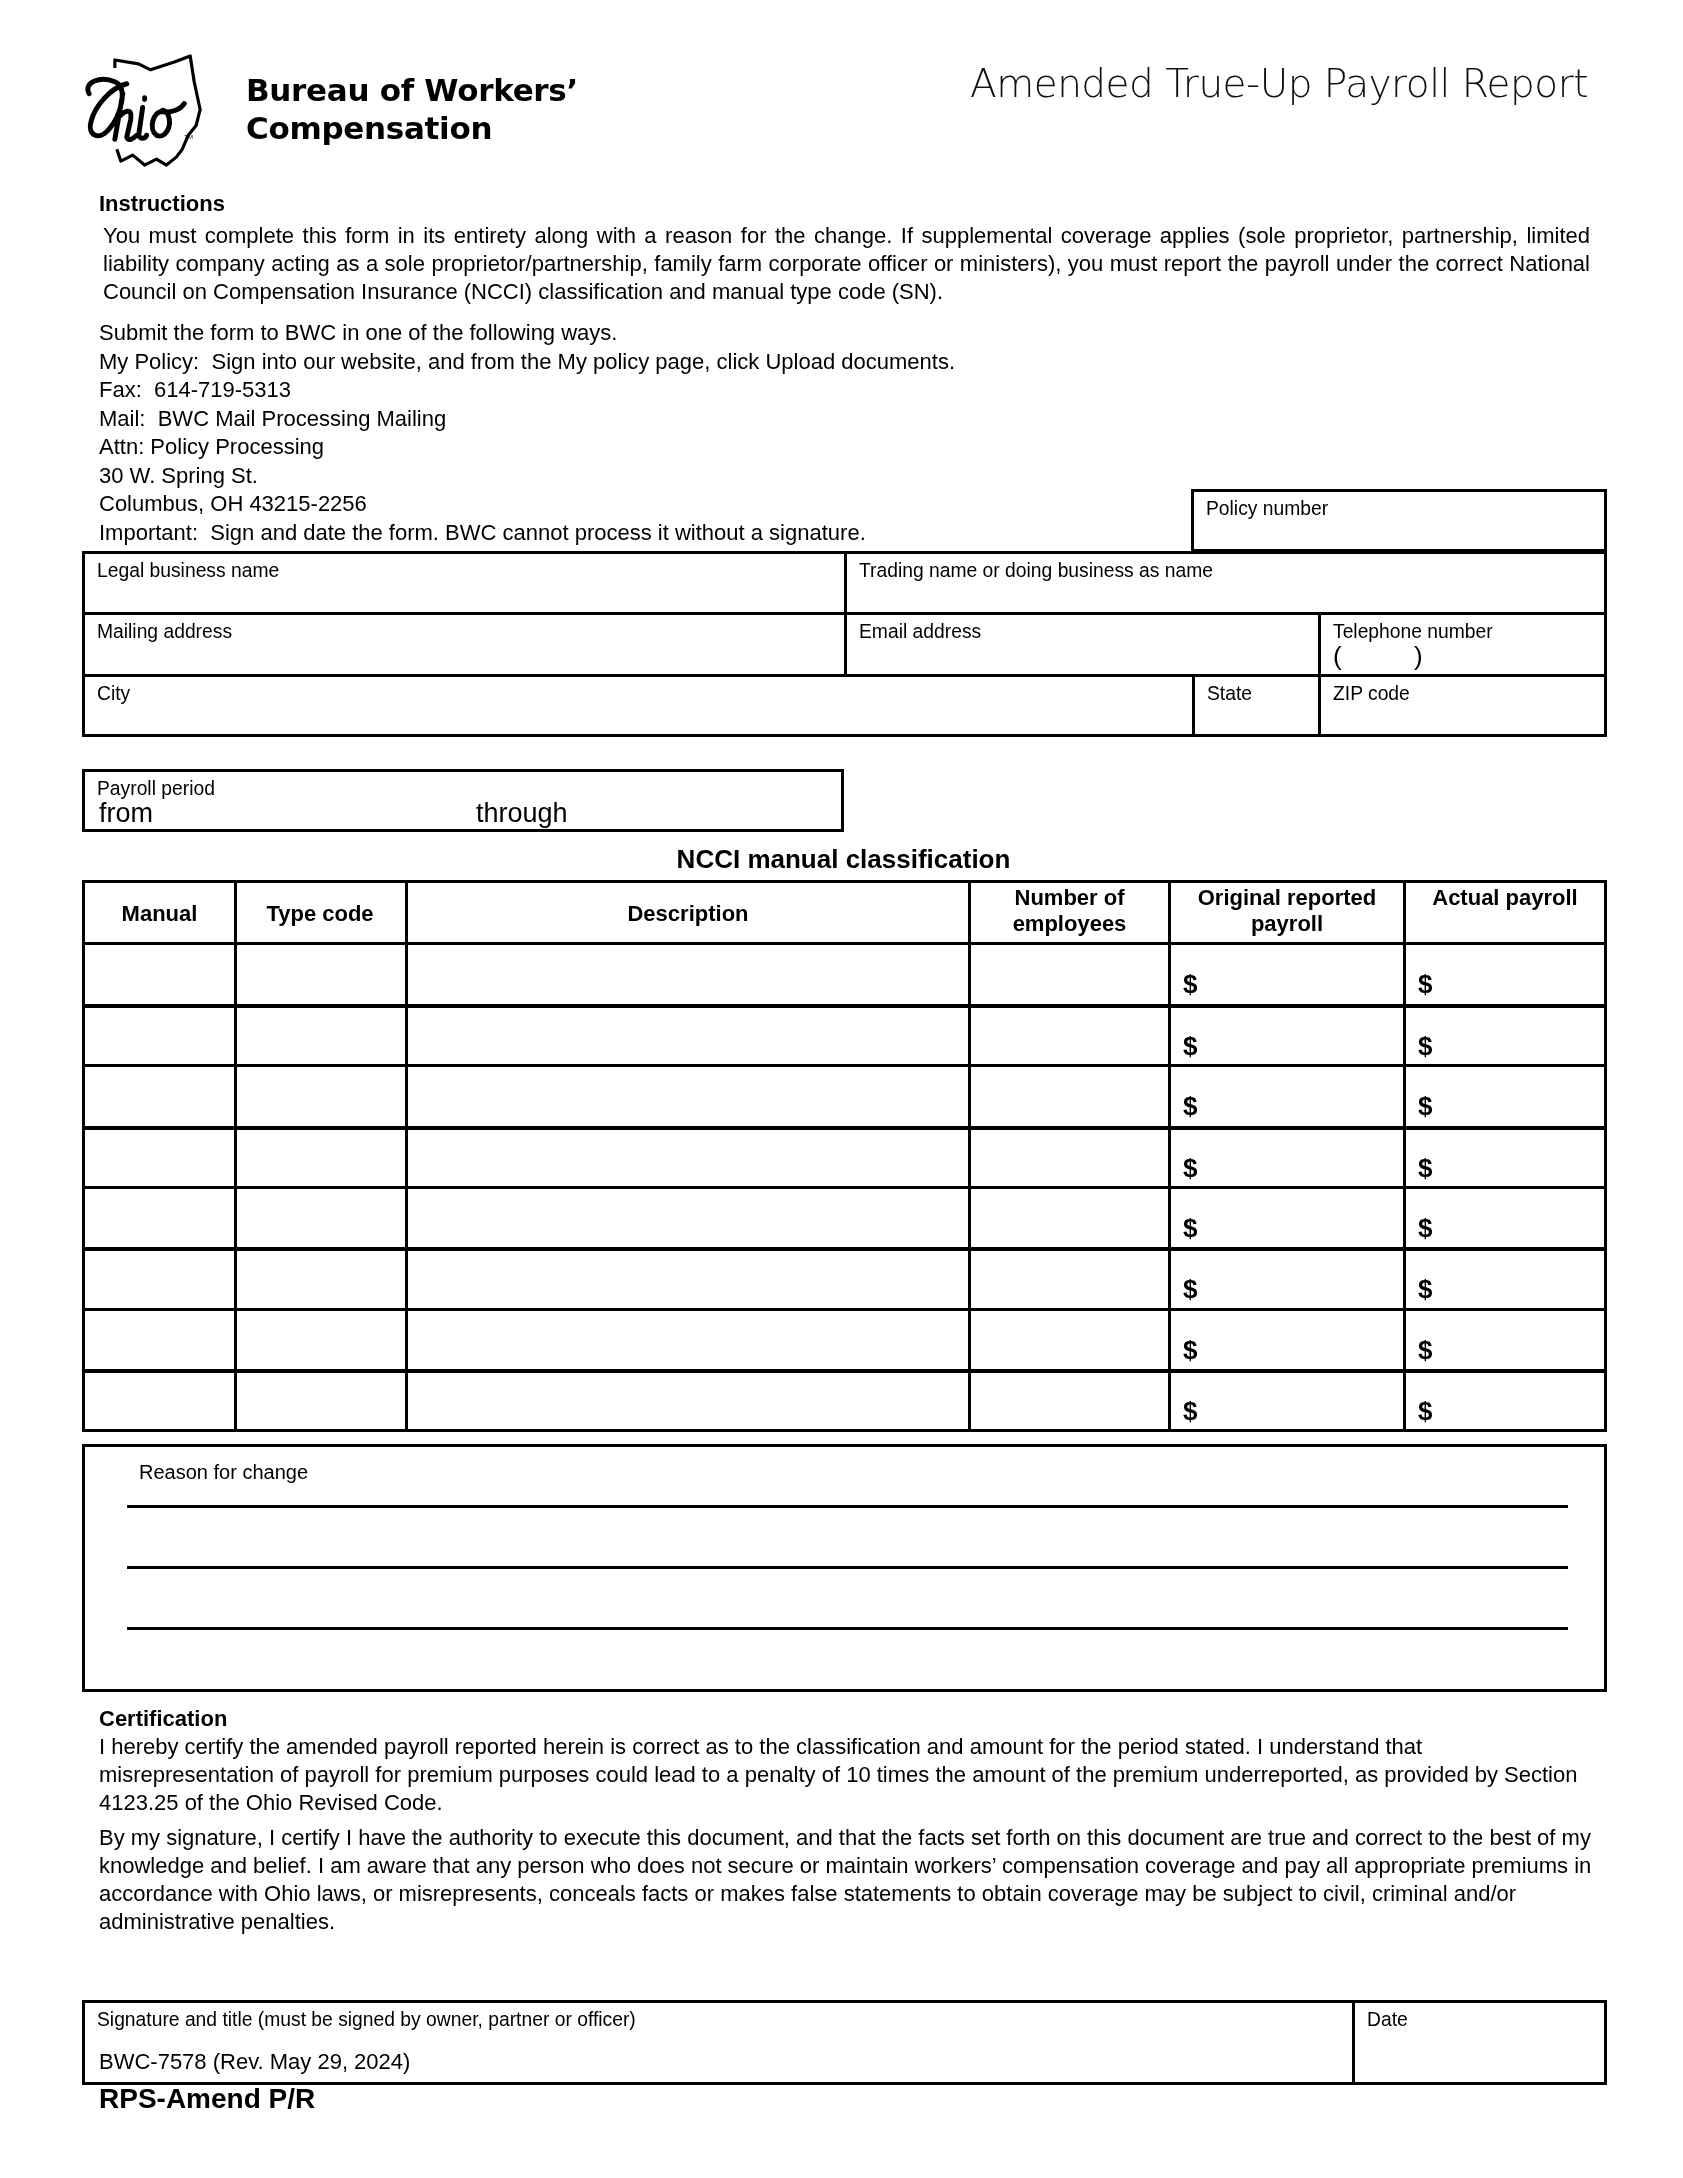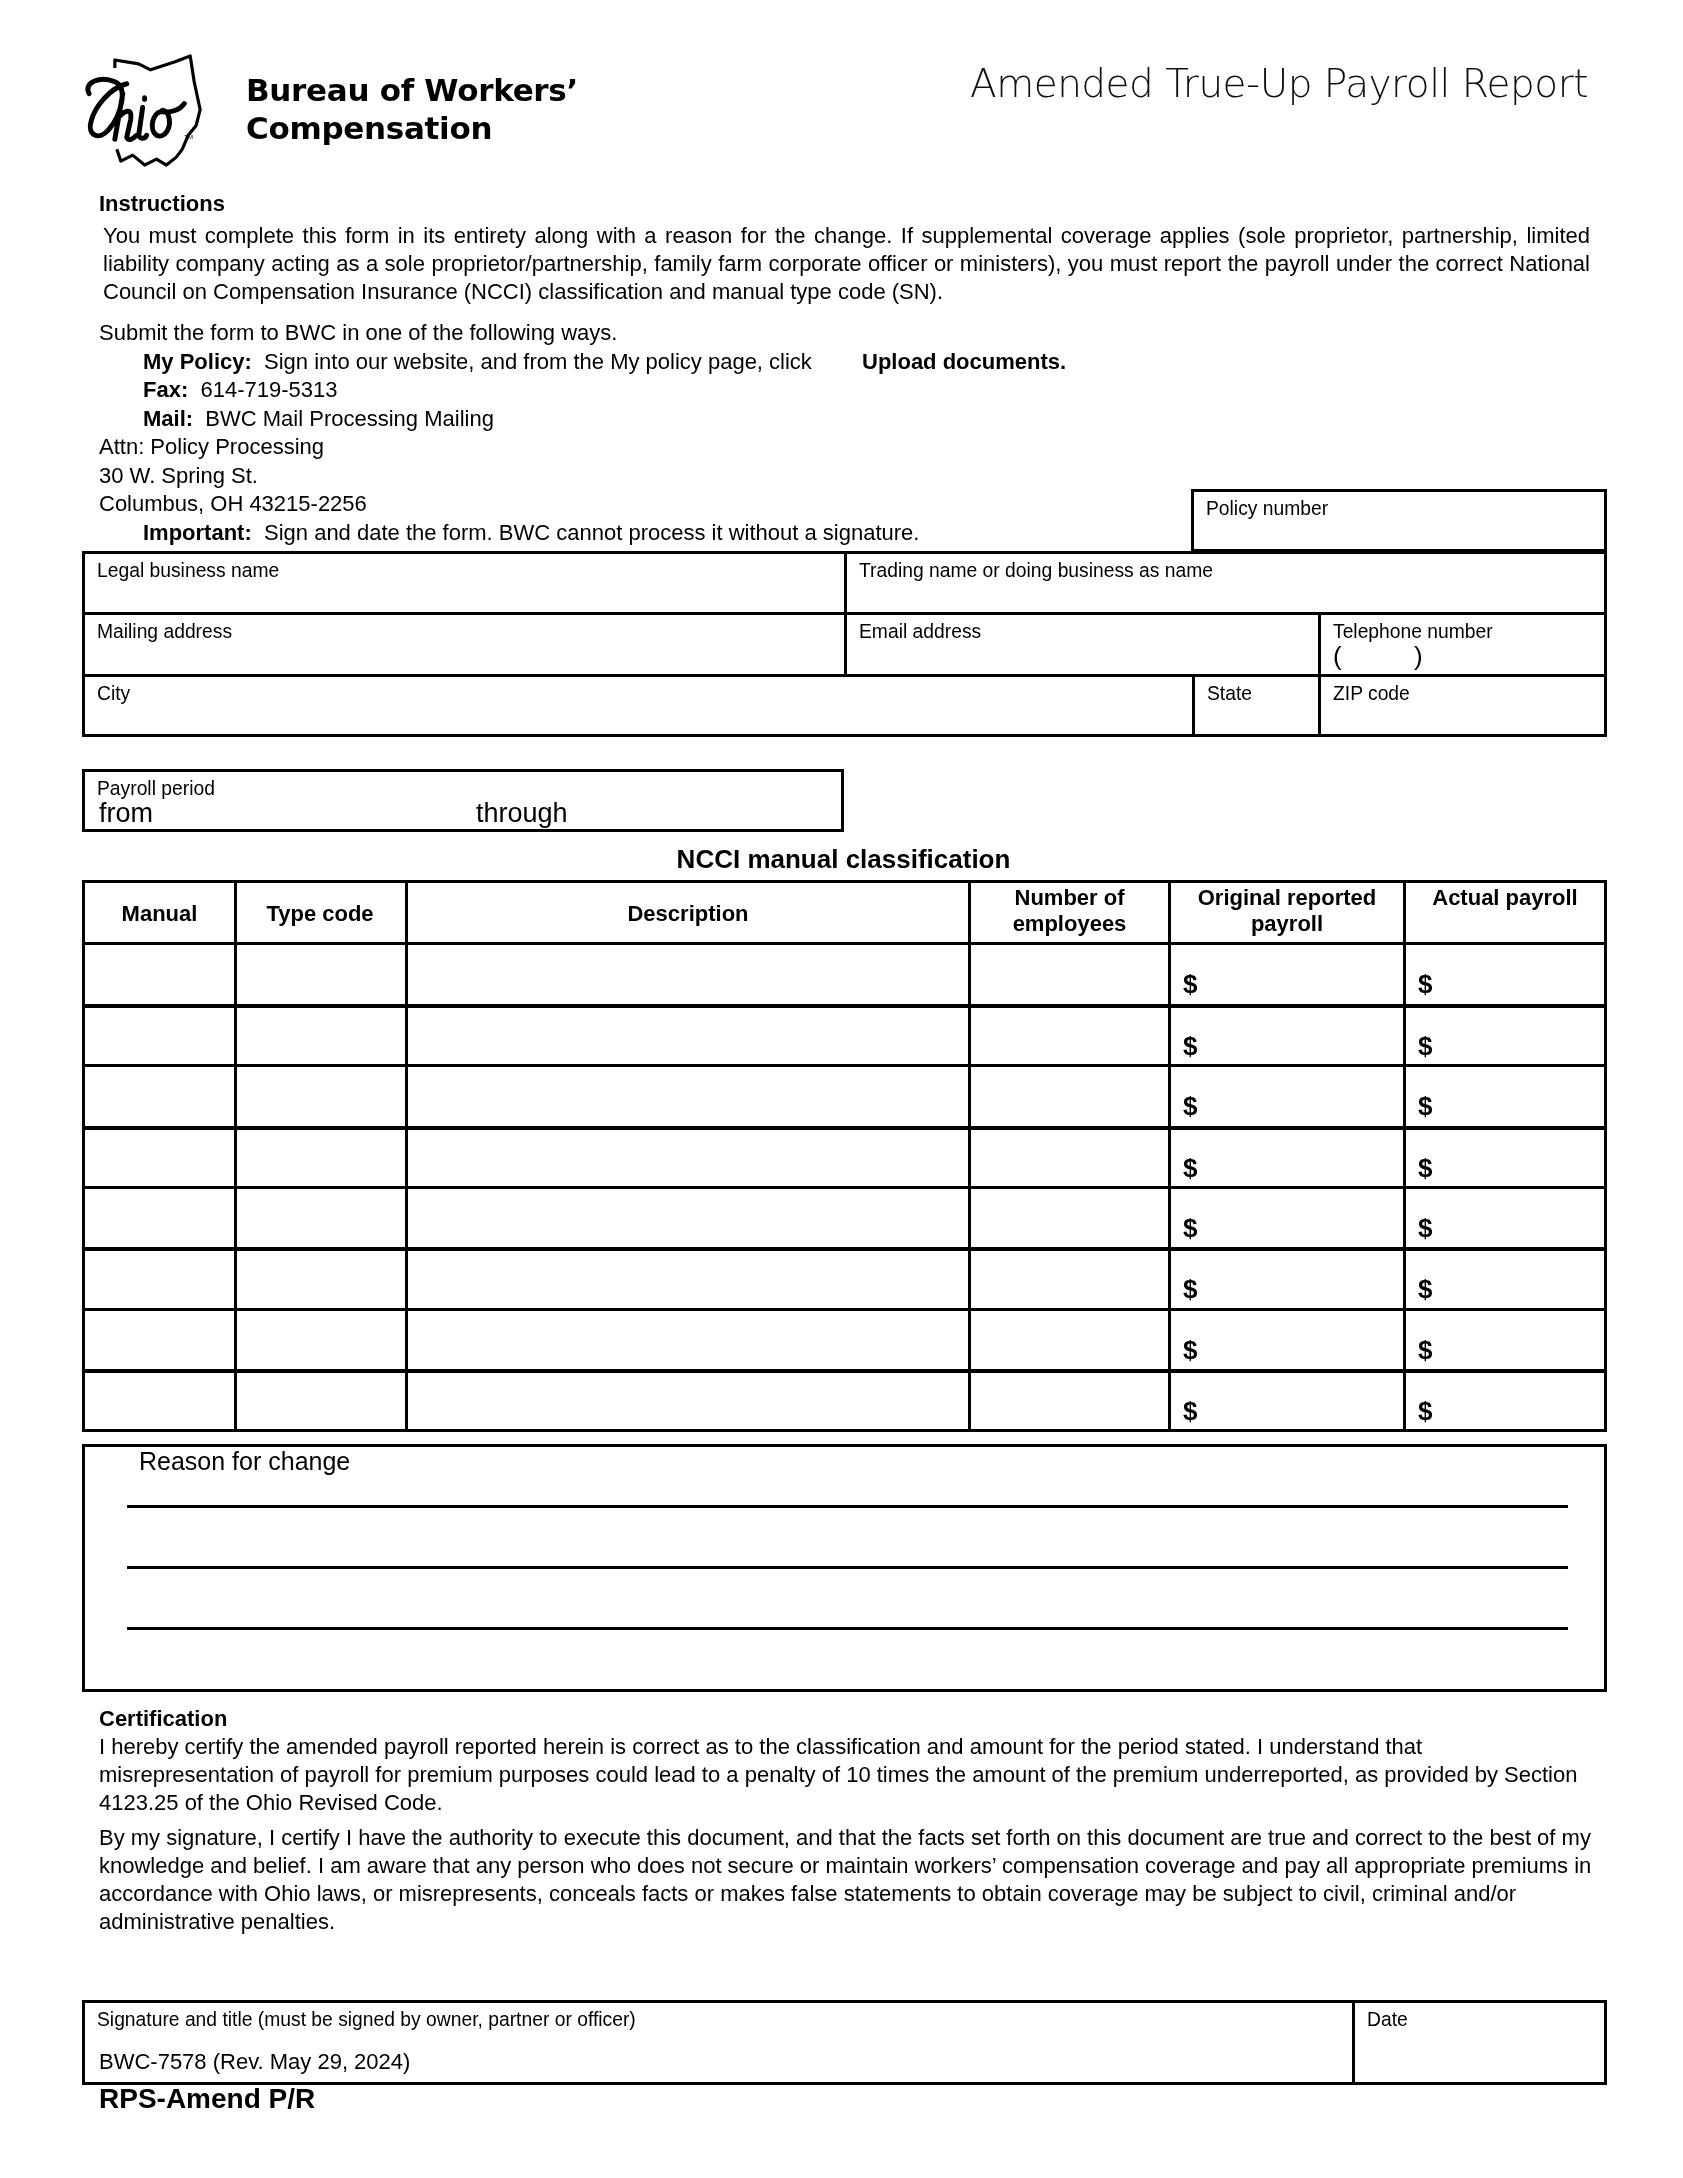--- a/index.html
+++ b/index.html
@@ -9,31 +9,31 @@
   .logo-wrap { left: 81px; top: 54px; width: 149px; height: 119px; }
   .org-name { left: 246px; top: 71px; font-family: "DejaVu Sans", sans-serif; font-weight: bold;
               font-size: 31px; line-height: 38px; letter-spacing: -0.3px; }
   .doc-title { right: 95px; top: 61px; font-family: "DejaVu Sans", sans-serif; font-weight: 200;
                font-size: 39px; letter-spacing: -0.5px; color: #111; }
   .instr { left: 99px; top: 190px; width: 1495px; font-size: 22px; line-height: 28px; }
   .instr h3 { margin: 0; font-size: 22px; font-weight: bold; }
   .instr p { margin: 4px; text-align: justify; text-align-last: left; }
   .submit { left: 99px; top: 319px; font-size: 22px; line-height: 28.5px; }
   .submit div { white-space: nowrap; }
-  .b { font-weight: bold; margin-left: 44px; }
+  .b { font-weight: normal; }
   .box { border: 3px solid #000; box-sizing: border-box; }
   .lbl { font-size: 19.3px; position: absolute; left: 12px; top: 6px; white-space: nowrap; }
   .cell { position: absolute; box-sizing: border-box; }
   .vl { position: absolute; background: #000; width: 3px; }
   .hl { position: absolute; background: #000; height: 3px; }
   .period-row { position: absolute; left: 14px; top: 26px; font-size: 27px; }
   .ncci-title { left: 0; width: 1687px; top: 844px; text-align: center; font-weight: bold; font-size: 26px; }
   .th { position: absolute; font-weight: bold; font-size: 22px; text-align: center; line-height: 26px; }
   .dollar { position: absolute; font-weight: bold; font-size: 26px; }
-  .reason-lbl { position: absolute; left: 54px; top: 0; font-size: 25px; }
+  .reason-lbl { position: absolute; left: 54px; top: 14px; font-size: 20px; }
   .cert { left: 99px; top: 1705px; width: 1495px; font-size: 22px; line-height: 28px; }
   .cert h3 { margin: 0; font-size: 22px; font-weight: bold; }
   .cert p { margin: 0 0 7px 0; }
   .footer1 { left: 99px; top: 2049px; font-size: 22px; }
   .footer2 { left: 99px; top: 2083px; font-size: 28px; font-weight: bold; }
 </style>
 </head>
 <body>
 
 <div class="abs logo-wrap">

